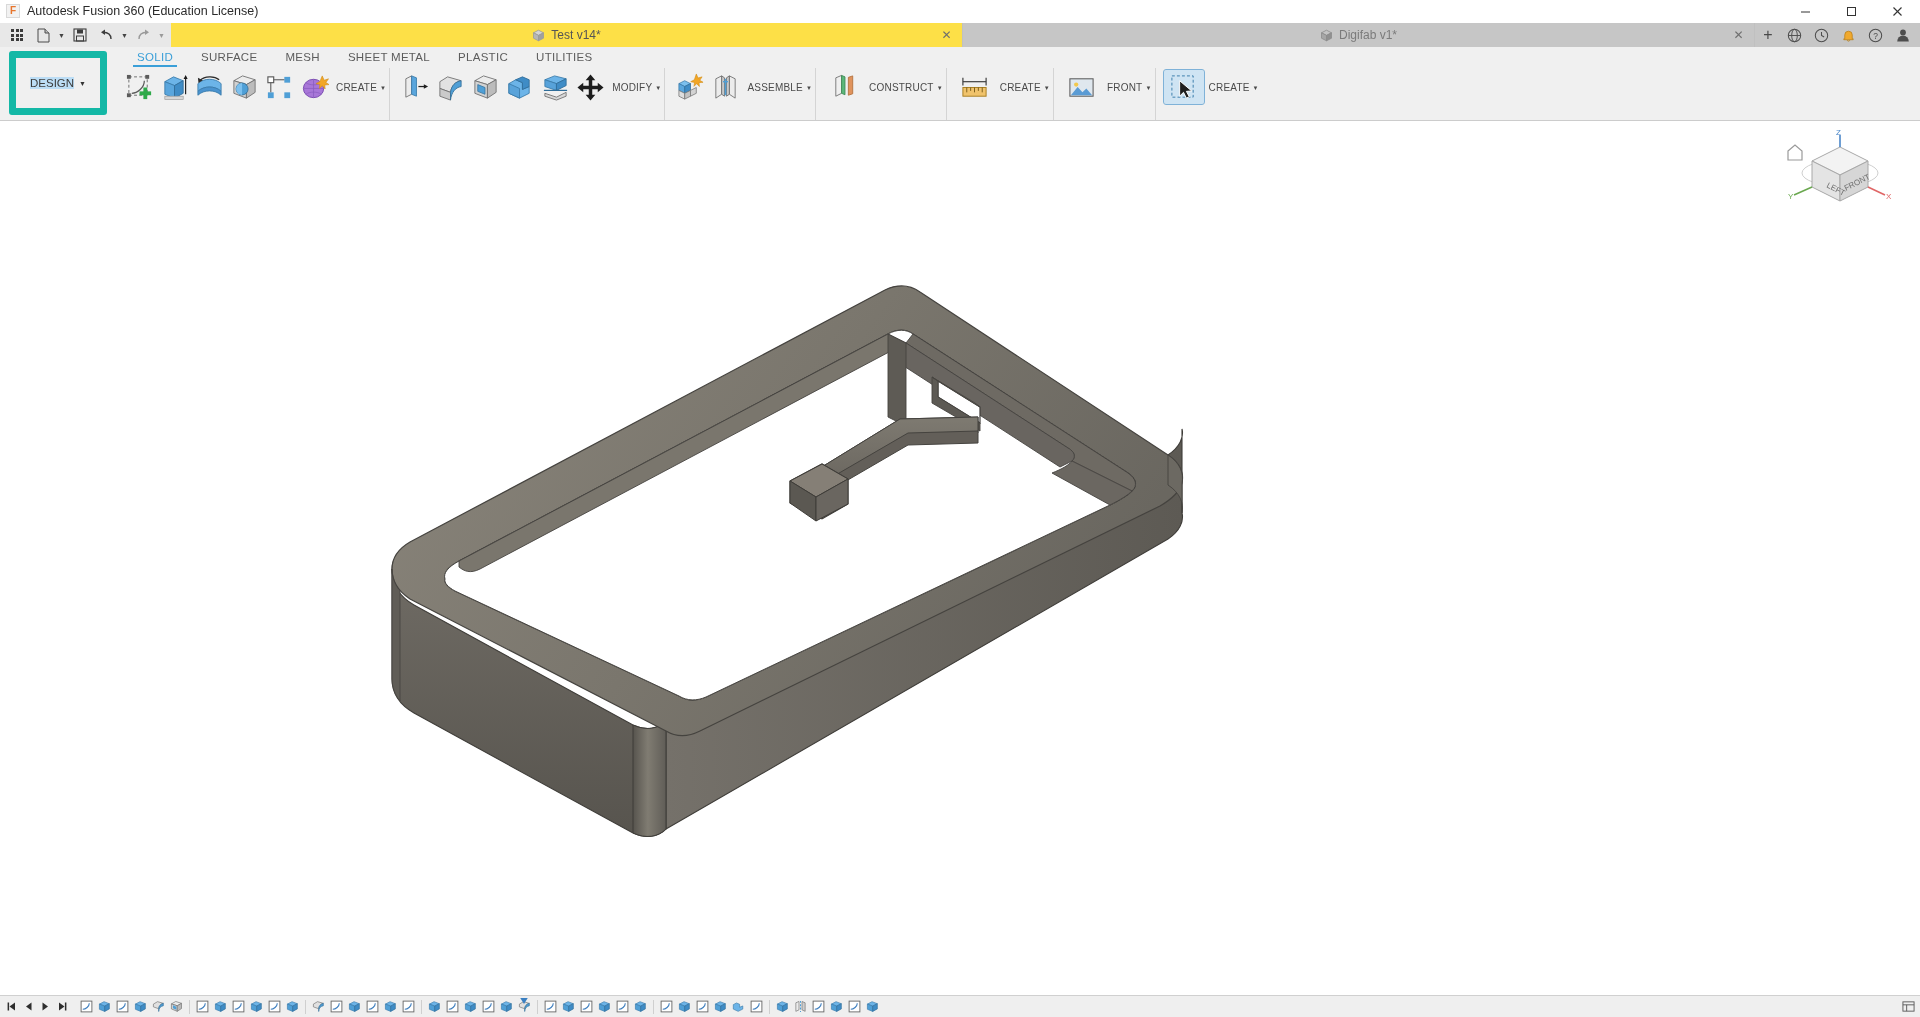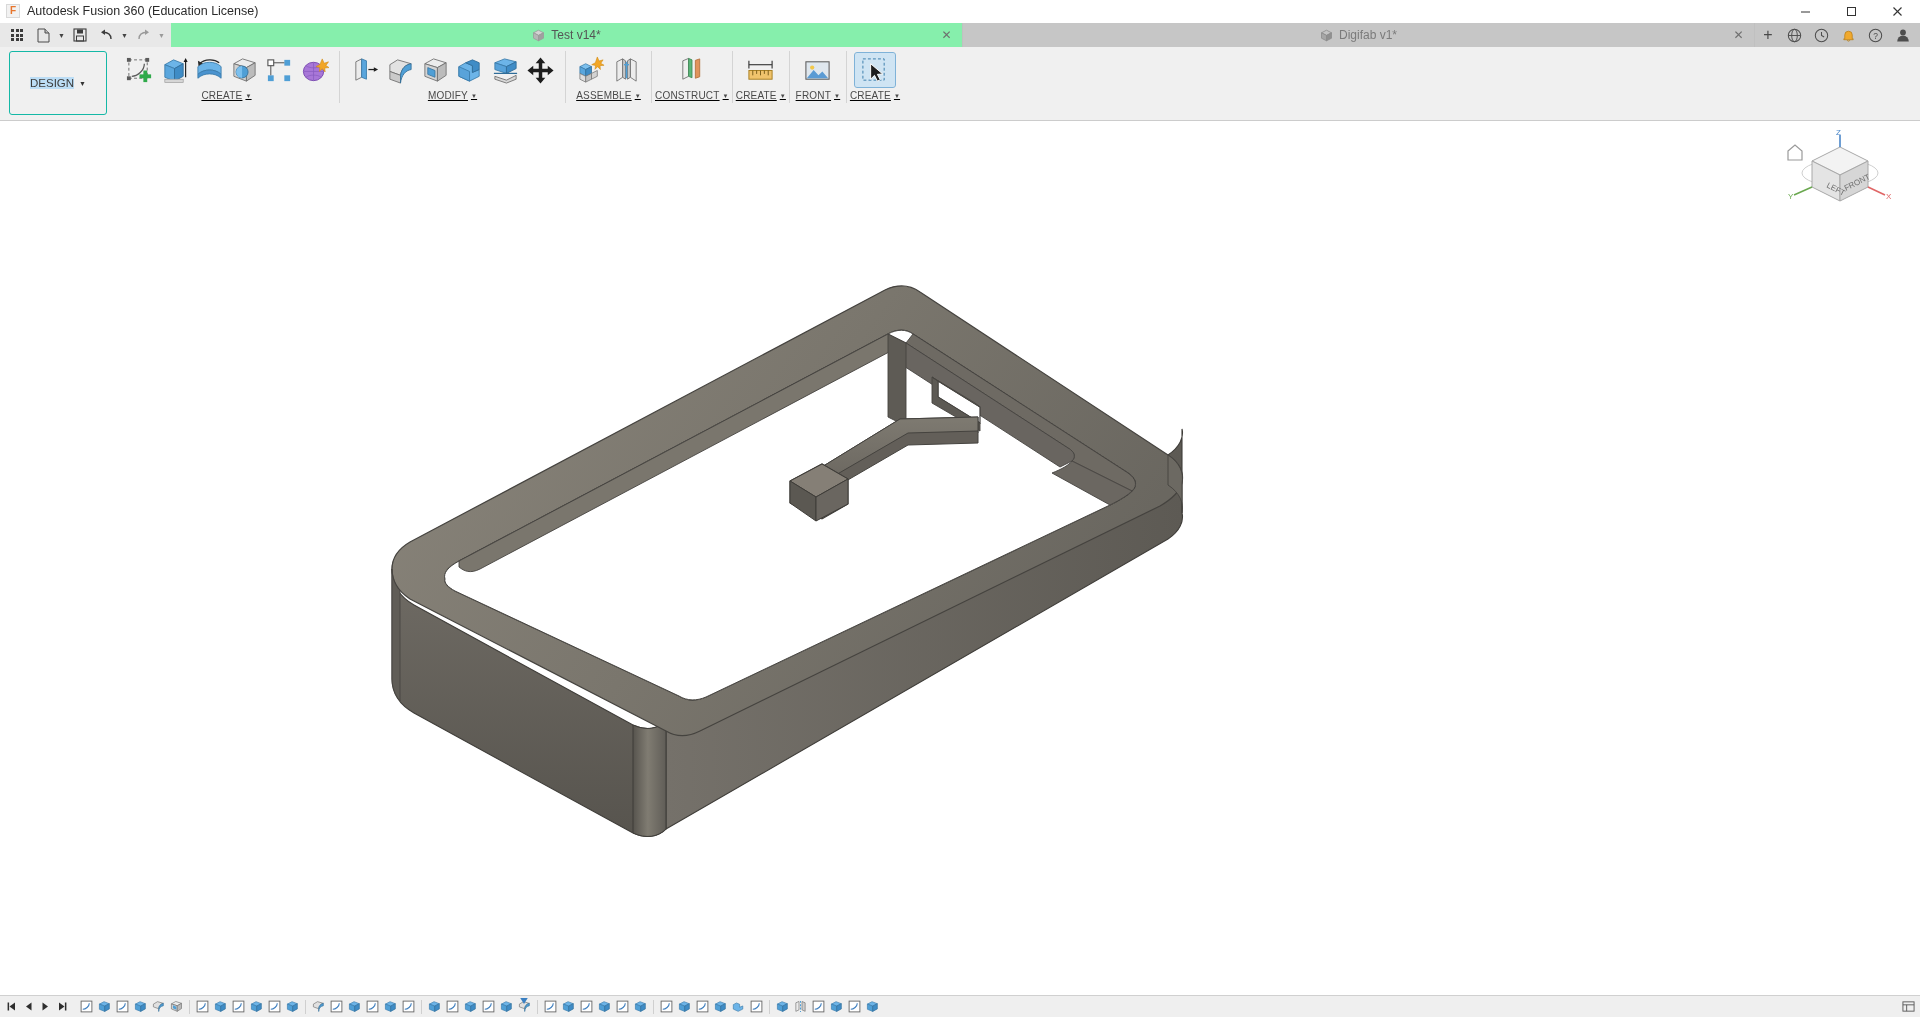--- a/index.html
+++ b/index.html
@@ -73,21 +73,21 @@
   .filetabs { display: flex; flex: 1; align-items: stretch; }
   .ftab {
     flex: 1;
     display: flex; align-items: center; justify-content: center;
     position: relative;
     font-size: 12px;
     color: #5a5a5a;
     border-right: 1px solid #c0c0c0;
     gap: 6px;
   }
-  .ftab.active { background: #86efac; color: #555; }
+  .ftab.active { background: #fde047; color: #555; }
   .ftab.inactive { background: #c6c6c6; color: #7b7b7b; align-items: center; }
   .ftab .cube3d { width: 13px; height: 13px; }
   .ftab-close {
     position: absolute; right: 9px; top: 50%;
     transform: translateY(-50%);
     font-size: 12px; color: #6e6e6e;
     width: 13px; height: 13px; line-height: 12px; text-align: center;
   }
   .tab-plus {
     width: 26px;
@@ -108,21 +108,21 @@
   .ribbon {
     background: #f0f0f0;
     height: 74px;
     border-bottom: 1px solid #cccccc;
     position: relative;
     display: flex;
   }
   .ws-selector {
     width: 98px;
     margin: 4px 0 5px 9px;
-    border: 1px solid #14b8a6;
+    border: 7px solid #14b8a6;
     border-radius: 3px;
     background: #f0f0f0;
     display: flex; align-items: center; justify-content: center;
     gap: 5px;
   }
   .ws-label {
     font-size: 11.5px; color: #3c3c3c; font-weight: 500;
     background: #bcddf5;
   }
   .ws-caret { font-size: 7px; color: #333; }
@@ -144,21 +144,21 @@
     line-height: 14px;
   }
   .rtab.active { color: #3a9fd8; }
   .rtab.active::after {
     content: ""; position: absolute;
     left: 10px; right: 10px; bottom: -3px;
     height: 2.5px; background: #3a9fd8;
   }
 
   .panels { display: flex; align-items: flex-start; padding-left: 10px; margin-top: 4px; }
-  .panel { display: flex; flex-direction: column; align-items: center; position: relative; text-decoration: underline; }
+  .panel { display: flex; position: relative; }
   .panel-icons { display: flex; align-items: flex-end; gap: 1px; padding: 0 5px; height: 36px; }
   .panel-label {
     font-size: 10px; color: #4a4a4a;
     margin-top: 3px; letter-spacing: .2px;
     display: flex; align-items: center; gap: 3px;
   }
   .panel-sep { width: 1px; background: #d4d4d4; height: 52px; margin: 0 3px; align-self: flex-start; }
   .tool {
     width: 34px; height: 34px;
     display: flex; align-items: center; justify-content: center;
@@ -357,20 +357,28 @@
 
 <div class="ribbon">
 
   <div class="ws-selector">
     <span class="ws-label">DESIGN</span>
     <span class="ws-caret">▼</span>
   </div>
 
   <div class="ribbon-main">
 
+    <div class="rtabs">
+      <div class="rtab active">SOLID</div>
+      <div class="rtab">SURFACE</div>
+      <div class="rtab">MESH</div>
+      <div class="rtab">SHEET METAL</div>
+      <div class="rtab">PLASTIC</div>
+      <div class="rtab">UTILITIES</div>
+    </div>
 
     <div class="panels">
 
       <div class="panel">
         <div class="panel-icons">
 
           <div class="tool">
             <svg width="29" height="29" viewBox="0 0 30 30">
               <rect x="4" y="4" width="19" height="19" fill="none" stroke="#6d6d6d" stroke-width="1" stroke-dasharray="3 2.4"></rect>
               <rect x="2" y="2" width="4" height="4" fill="#5b5b5b"></rect>

